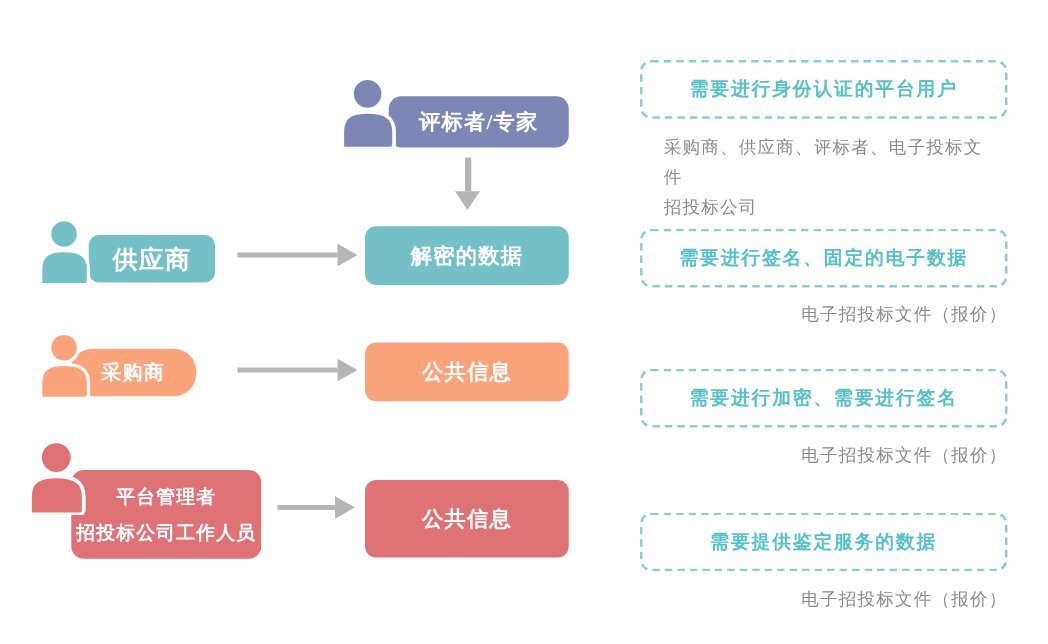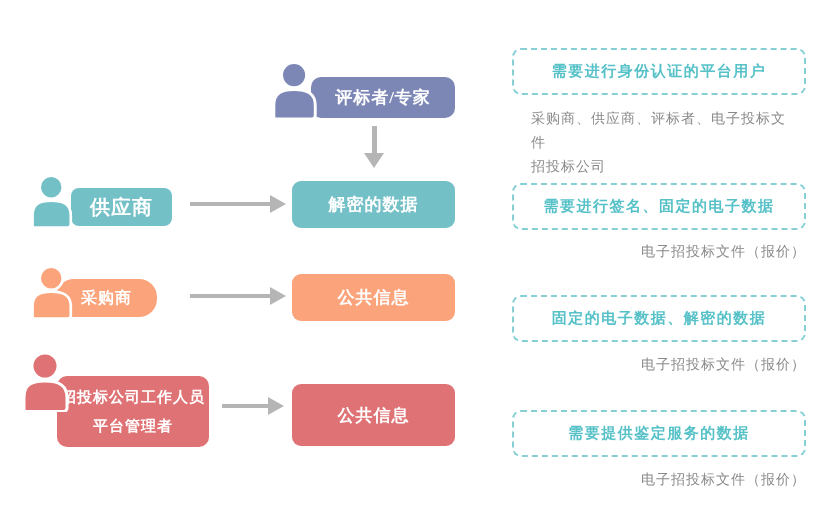--- a/index.html
+++ b/index.html
@@ -93,34 +93,34 @@
   <div class="pill bg-orange pill-purchaser">采购商</div>
   <div class="arrow-h arrow-r3"></div>
   <div class="pill bg-orange target-purchase">公共信息</div>
 
   <div class="person c-red" style="left:20px;top:351px;width:54px;height:61px;">
     <svg viewBox="0 0 54 60" fill="currentColor">
         <use href="#person-shape"></use>
       </svg>
   </div>
   <div class="pill bg-red pill-admin">
+    <span>平台管理者</span>
     <span>招投标公司工作人员</span>
-    <span>平台管理者</span>
   </div>
   <div class="arrow-h arrow-r4"></div>
   <div class="pill bg-red target-public">公共信息</div>
 
   <div class="dash-box dash-1">需要进行身份认证的平台用户</div>
   <div class="caption caption-1">
     <span>采购商、供应商、评标者、电子投标文件</span>
     <span>招投标公司</span>
   </div>
 
   <div class="dash-box dash-2">需要进行签名、固定的电子数据</div>
   <div class="caption caption-c caption-2">电子招投标文件（报价）</div>
 
-  <div class="dash-box dash-3">固定的电子数据、解密的数据</div>
+  <div class="dash-box dash-3">需要进行加密、需要进行签名</div>
   <div class="caption caption-c caption-3">电子招投标文件（报价）</div>
 
   <div class="dash-box dash-4">需要提供鉴定服务的数据</div>
   <div class="caption caption-c caption-4">电子招投标文件（报价）</div>
 
 </div>
 
 </body></html>

